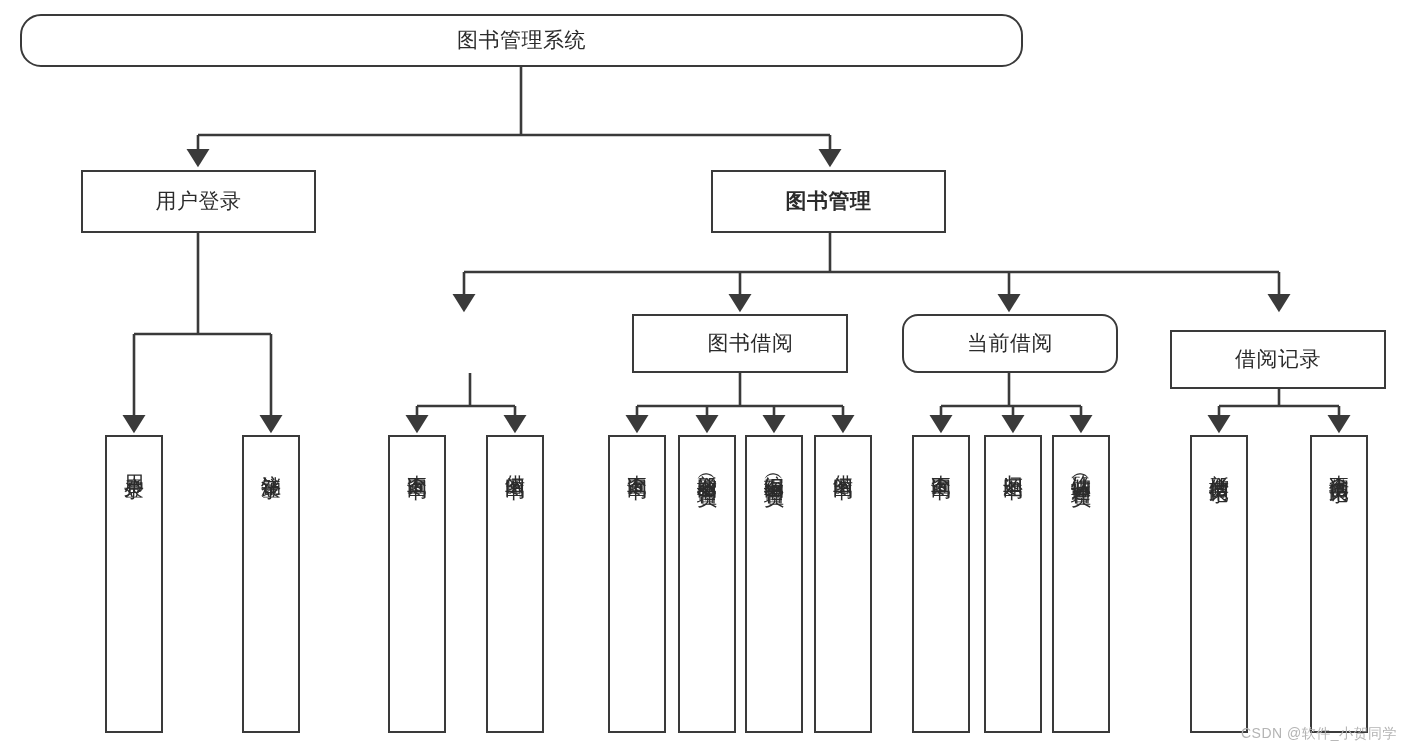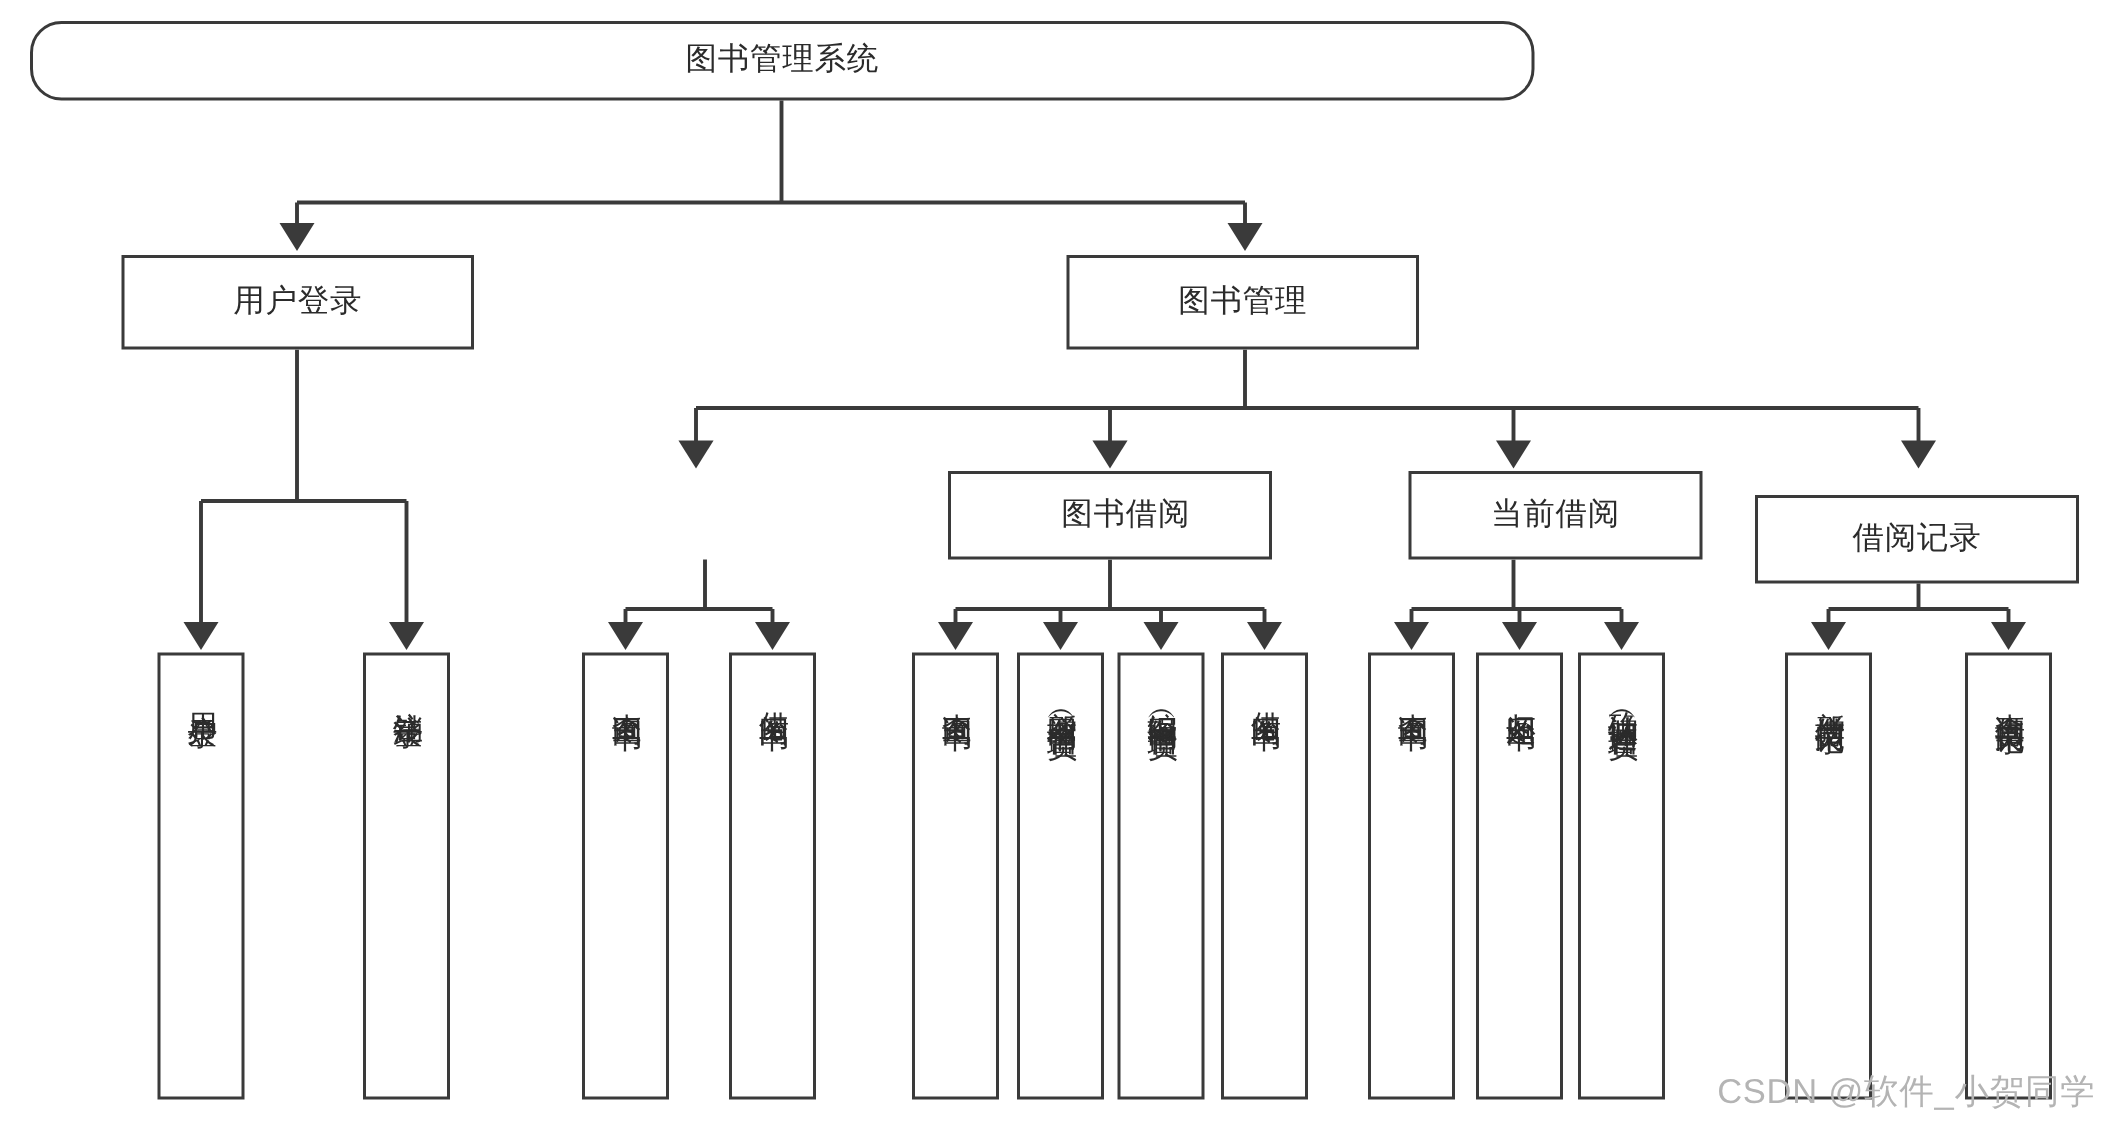--- a/index.html
+++ b/index.html
@@ -57,21 +57,21 @@
     font-size: 20px;
     line-height: 1.35;
     letter-spacing: 2px;
     white-space: nowrap;
     height: auto;
   }
   .watermark {
     position: absolute;
     right: 8px;
     bottom: 4px;
-    font-size: 23px;
+    font-size: 14px;
     color: #b4b4b4;
     white-space: nowrap;
     letter-spacing: 0.5px;
   }
 </style>
 </head>
 <body>
 
 <div id="diagram-root">
 
@@ -125,28 +125,28 @@
     </g>
   </svg>
 
   <div class="node root" id="node-root" style="left: 20px; top: 14px; width: 1003px; height: 53px;">
     <span class="node-label">图书管理系统</span>
   </div>
 
   <div class="node" id="node-l2-0" style="left: 81px; top: 170px; width: 235px; height: 63px;">
     <span class="node-label">用户登录</span>
   </div>
-  <div class="node" id="node-l2-1" style="left: 711px; top: 170px; width: 235px; height: 63px;">
+  <div class="node" id="node-l2-1" style="left: 711px; top: 170px; width: 235px; height: 63px; font-weight: bold;">
     <span class="node-label">图书管理</span>
   </div>
 
   <div class="node" id="node-l3-1" style="left: 632px; top: 314px; width: 216px; height: 59px; padding-left: 21px;">
     <span class="node-label">图书借阅</span>
   </div>
-  <div class="node" id="node-l3-2" style="left: 939px; top: 314px; width: 196px; height: 59px;">
+  <div class="node" id="node-l3-2" style="left: 902px; top: 314px; width: 216px; height: 59px; border-radius: 16px;">
     <span class="node-label">当前借阅</span>
   </div>
   <div class="node" id="node-l3-3" style="left: 1170px; top: 330px; width: 216px; height: 59px;">
     <span class="node-label">借阅记录</span>
   </div>
 
   <div class="node leaf" id="node-leaf-0" style="left: 105px; top: 435px; width: 58px; height: 298px;">
     <span class="node-label">用户登录</span>
   </div>
   <div class="node leaf" id="node-leaf-1" style="left: 242px; top: 435px; width: 58px; height: 298px;">

